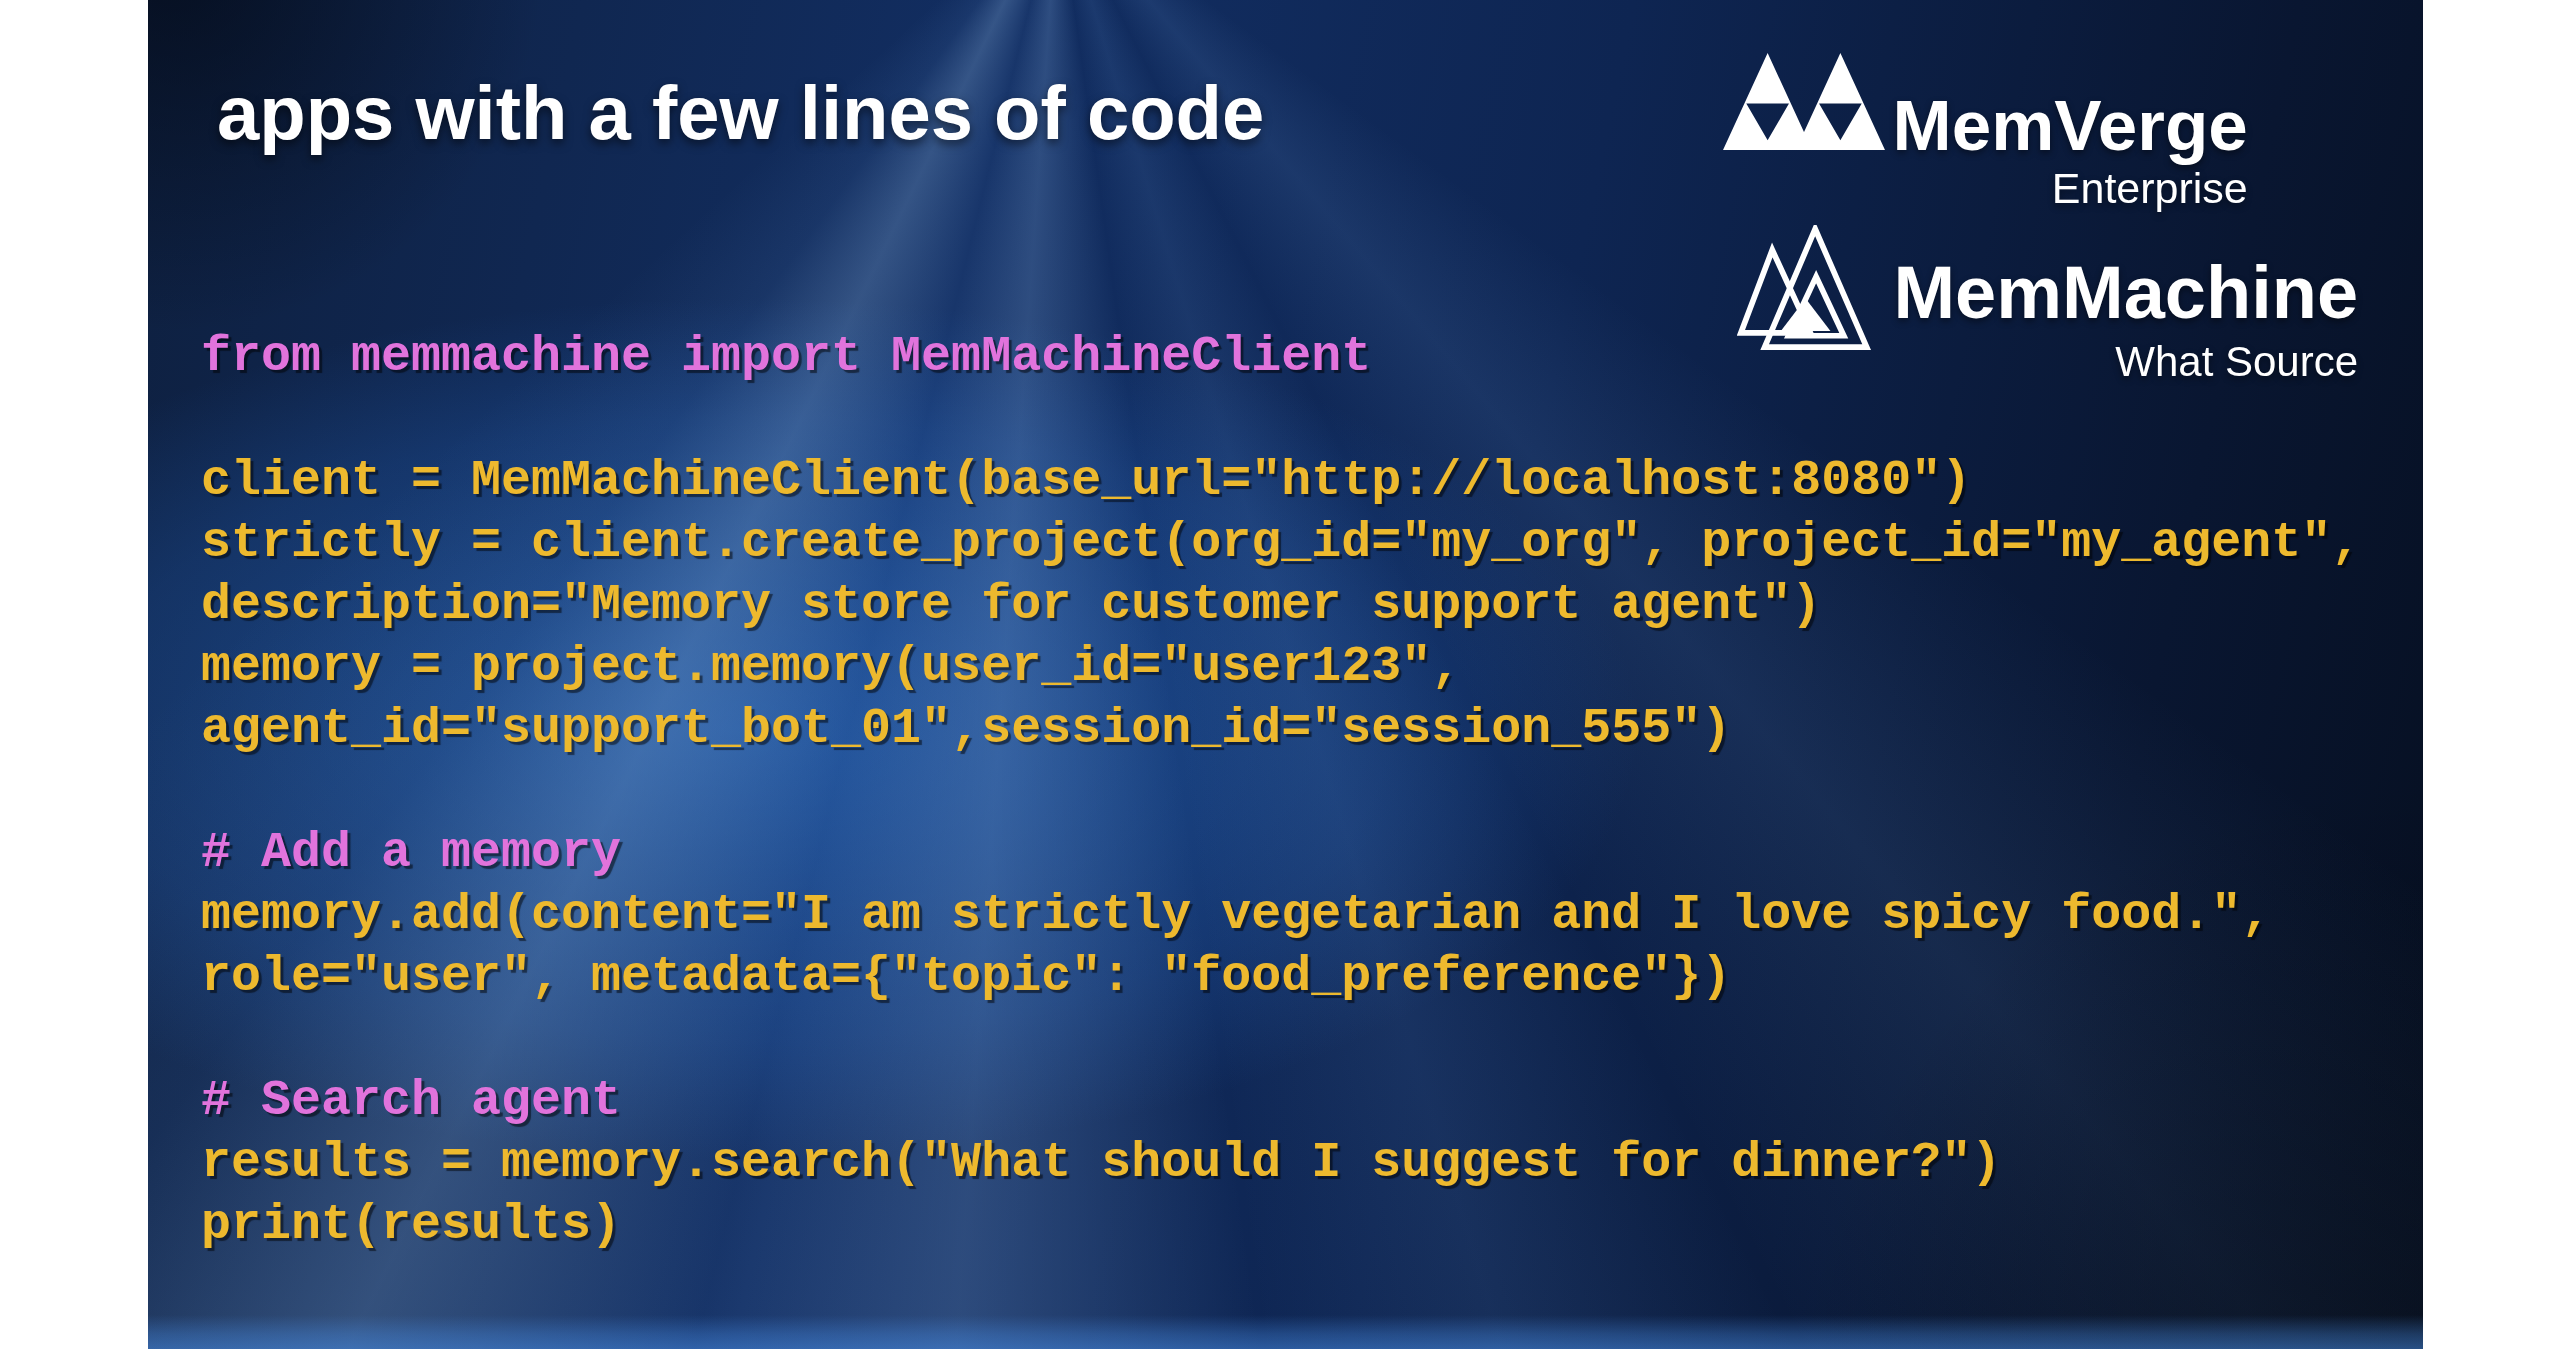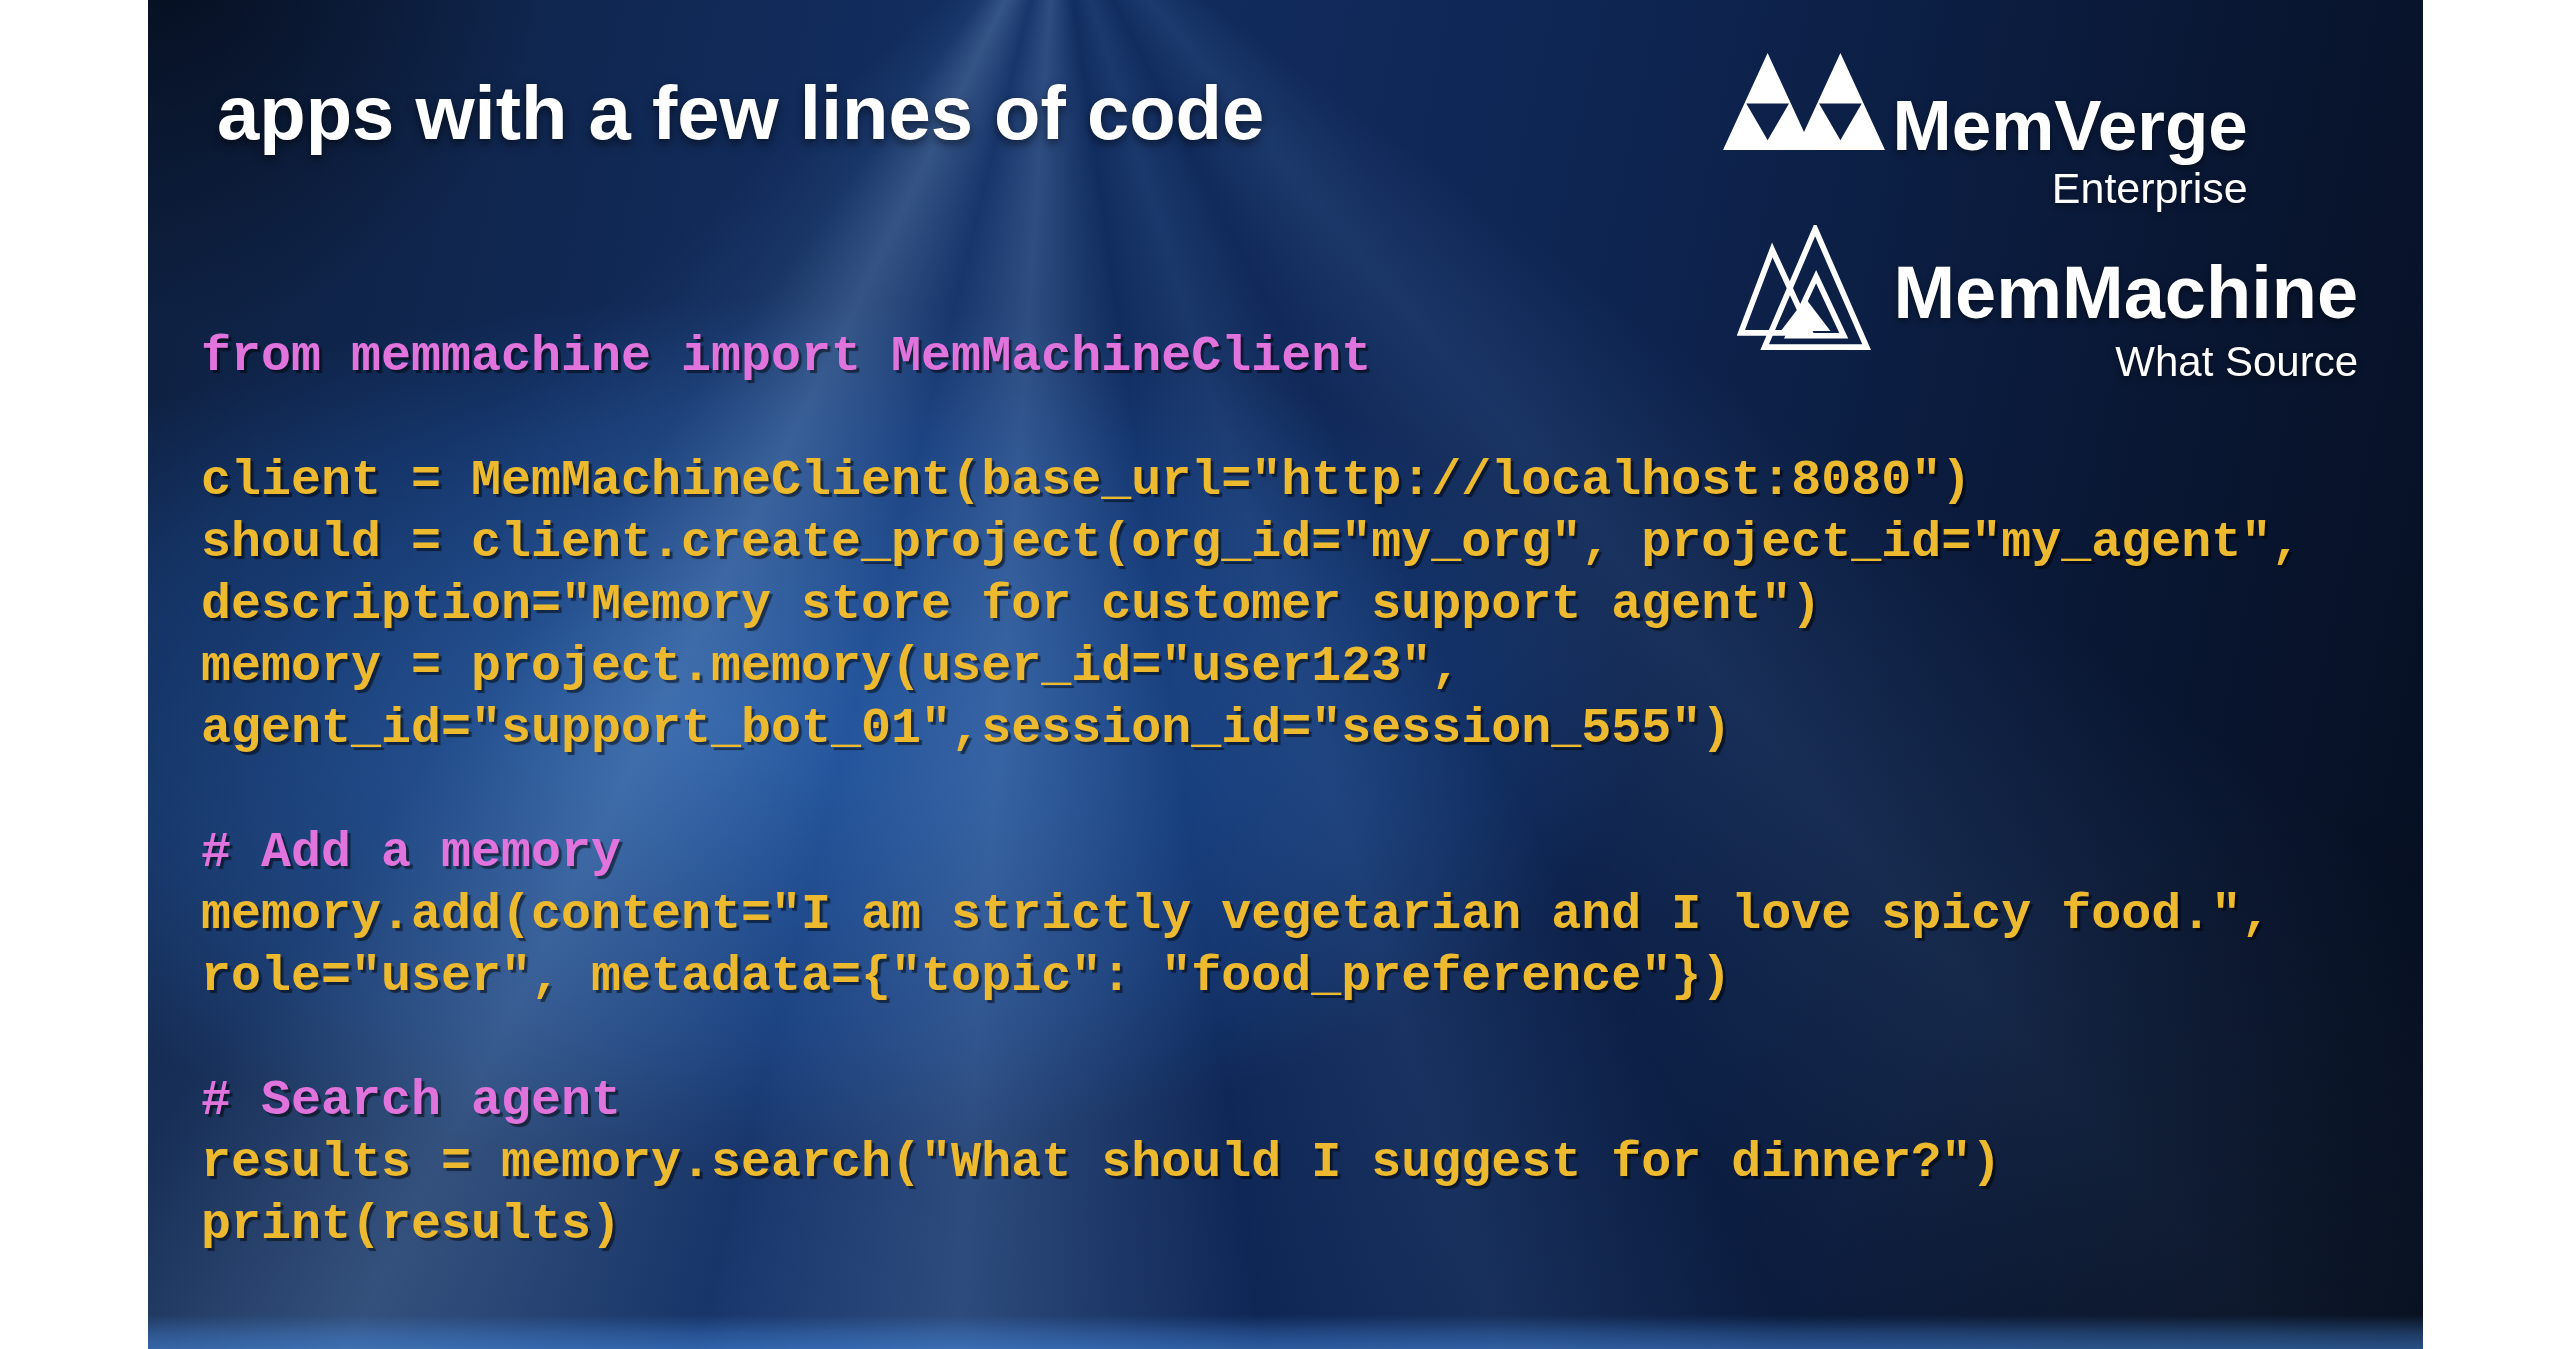--- a/index.html
+++ b/index.html
@@ -76,21 +76,21 @@
       <div class="logo-texts">
         <div class="wordmark2">MemMachine</div>
         <div class="tagline2">What Source</div>
       </div>
     </div>
 
     <div class="code">
       <div class="code-line"><span class="tok-magenta">from memmachine import MemMachineClient</span></div>
       <div class="code-line"><span class="tok-gold"></span></div>
       <div class="code-line"><span class="tok-gold">client = MemMachineClient(base_url="http://localhost:8080")</span></div>
-      <div class="code-line"><span class="tok-gold">should = client.create_project(org_id="my_org", project_id="my_agent",</span></div>
+      <div class="code-line"><span class="tok-gold">strictly = client.create_project(org_id="my_org", project_id="my_agent",</span></div>
       <div class="code-line"><span class="tok-gold">description="Memory store for customer support agent")</span></div>
       <div class="code-line"><span class="tok-gold">memory = project.memory(user_id="user123",</span></div>
       <div class="code-line"><span class="tok-gold">agent_id="support_bot_01",session_id="session_555")</span></div>
       <div class="code-line"><span class="tok-gold"></span></div>
       <div class="code-line"><span class="tok-magenta"># Add a memory</span></div>
       <div class="code-line"><span class="tok-gold">memory.add(content="I am strictly vegetarian and I love spicy food.",</span></div>
       <div class="code-line"><span class="tok-gold">role="user", metadata={"topic": "food_preference"})</span></div>
       <div class="code-line"><span class="tok-gold"></span></div>
       <div class="code-line"><span class="tok-magenta"># Search agent</span></div>
       <div class="code-line"><span class="tok-gold">results = memory.search("What should I suggest for dinner?")</span></div>

